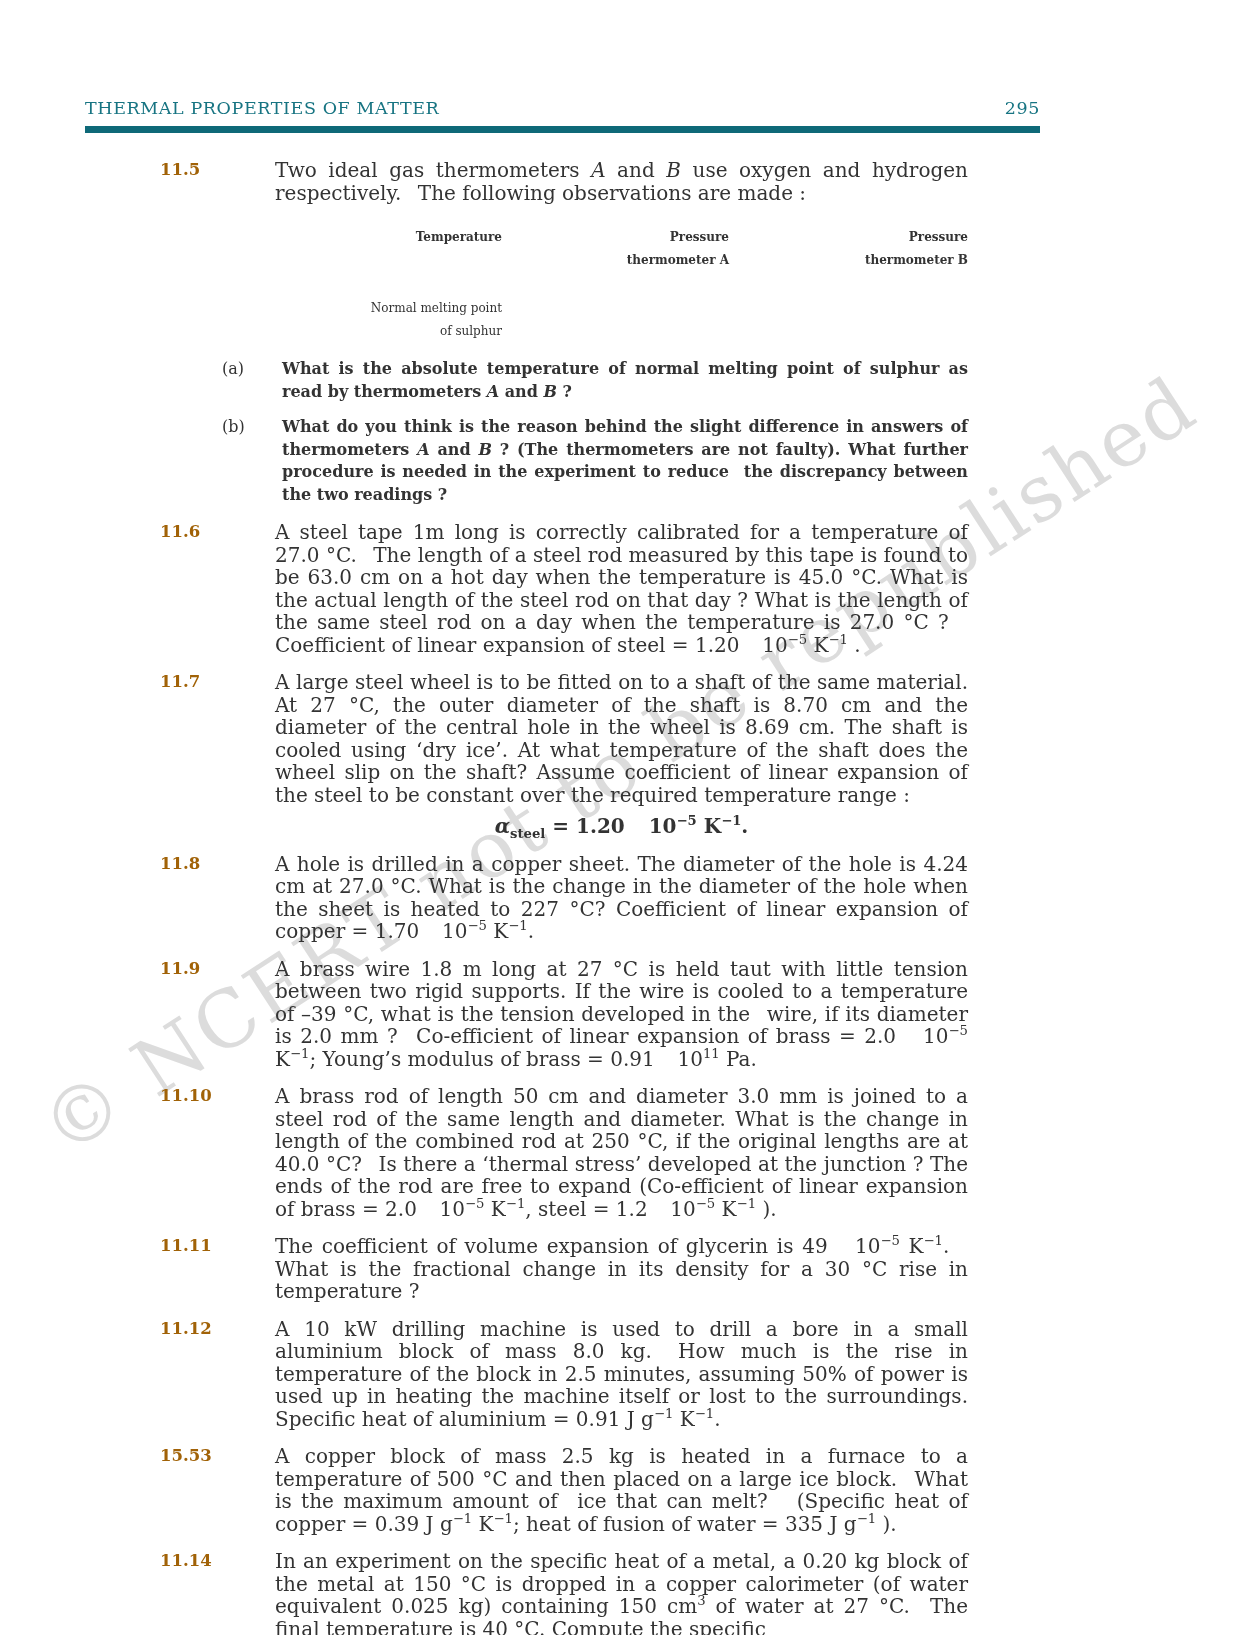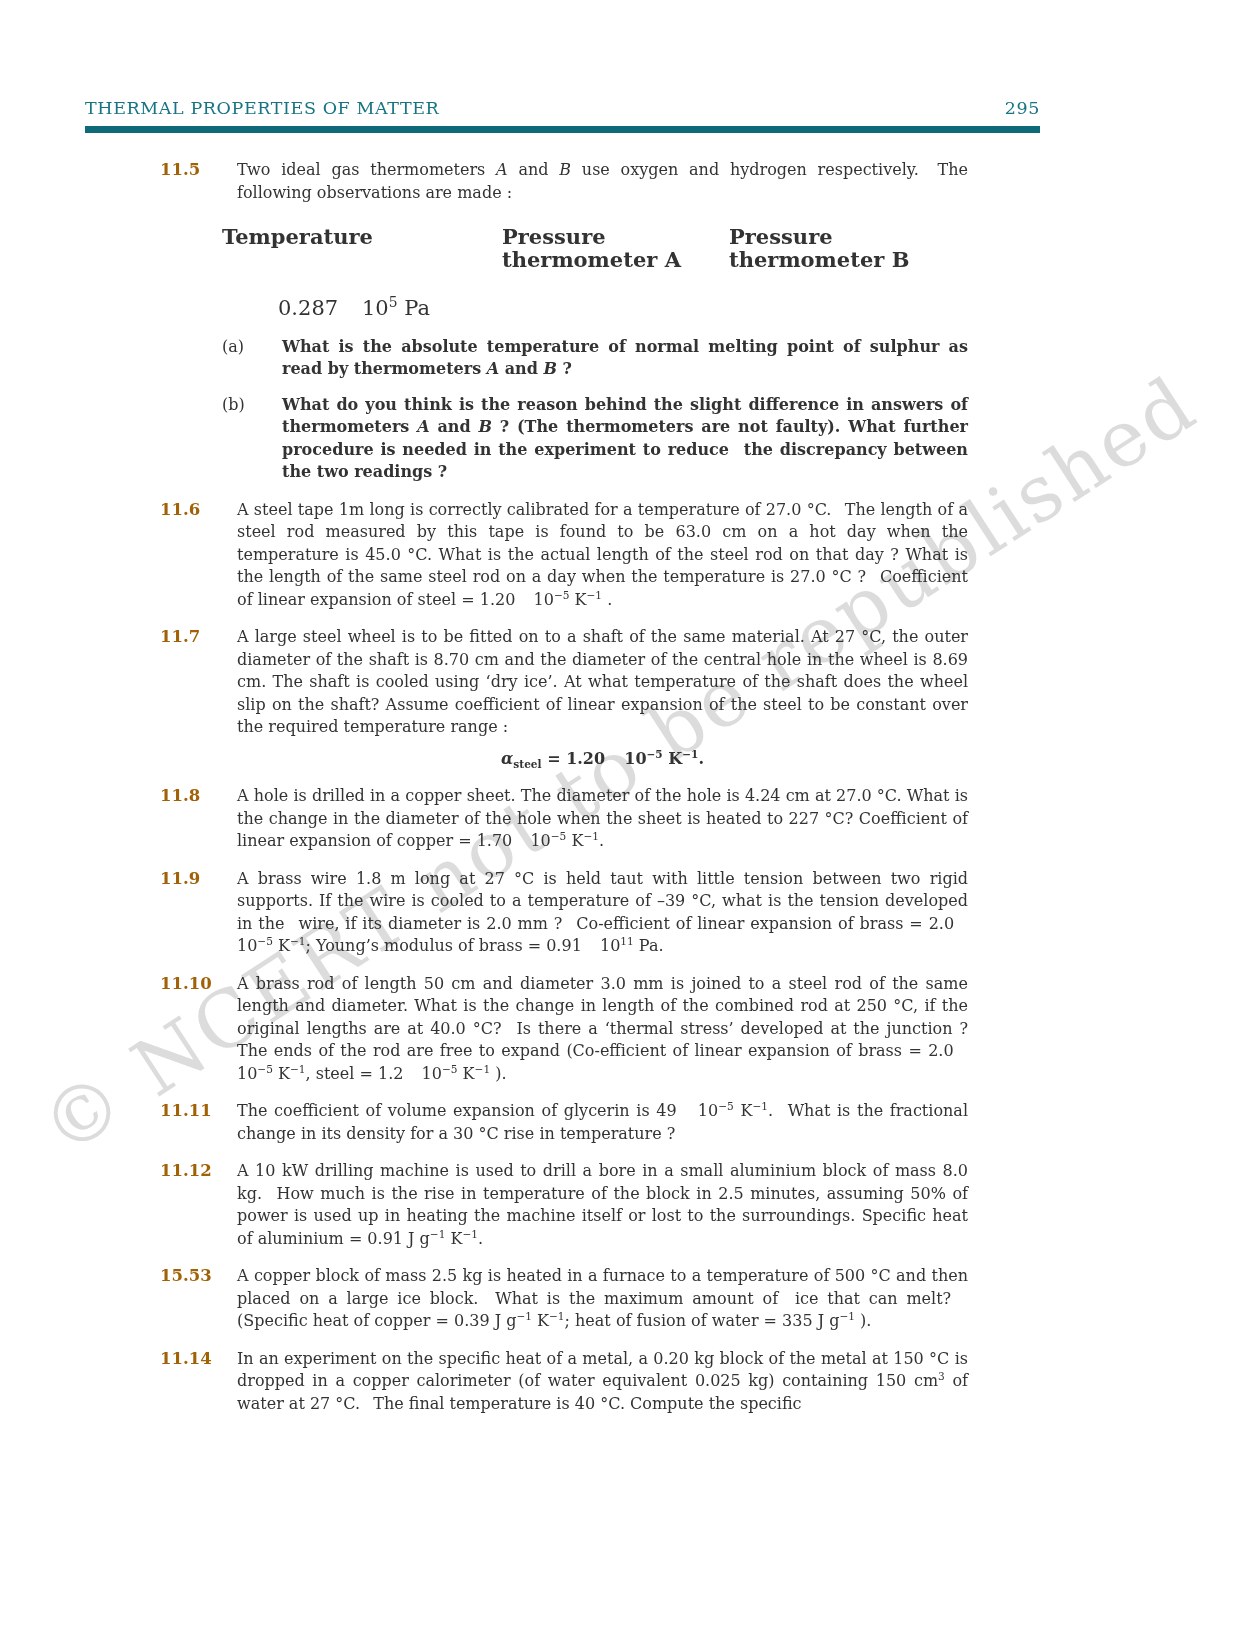--- a/index.html
+++ b/index.html
@@ -58,28 +58,29 @@
   .pnum {
     flex: 0 0 77px;
     color: #a16207;
     font-weight: bold;
     font-size: 16.5px;
     line-height: 22.5px;
   }
   .pbody { flex: 1; min-width: 0; }
   .ptext {
     text-align: justify;
-    font-size: 16px;
+    font-size: 20px;
     line-height: 22.5px;
+    margin-left: 38px;
   }
   sup { font-size: 66%; line-height: 0; vertical-align: super; }
   sub { font-size: 66%; line-height: 0; vertical-align: sub; }
 
   
-  .obs-table { margin: 22px 0 16px -15px; font-size: 21px; line-height: 22.5px; }
+  .obs-table { margin: 22px 0 16px -15px; font-size: 12px; line-height: 22.5px; text-align: right; }
   .trow { display: flex; margin-bottom: 8px; }
   .thead { font-weight: bold; margin-bottom: 26px; }
   .tc { white-space: pre-line; }
   .c1 { width: 280px; }
   .c2 { width: 227px; }
   .c3 { flex: 1; }
   .val-indent { padding-left: 56px; }
 
   
   .part { display: flex; margin: 13px 0 0 -15px; }
@@ -110,21 +111,22 @@
 
         <div class="obs-table">
           <div class="trow thead">
             <div class="tc c1">Temperature</div>
             <div class="tc c2">Pressure
 thermometer A</div>
             <div class="tc c3">Pressure
 thermometer B</div>
           </div>
           <div class="trow">
-            <div class="tc c3 val-indent">0.287   10<sup>5</sup> Pa</div>
+            <div class="tc c1">Normal melting point
+of sulphur</div>
           </div>
         </div>
 
         <div class="part">
           <div class="plabel">(a)</div>
           <div class="parttext">What is the absolute temperature of normal melting point of sulphur as read by thermometers <i>A</i> and <i>B</i> ?</div>
         </div>
         <div class="part">
           <div class="plabel">(b)</div>
           <div class="parttext">What do you think is the reason behind the slight difference in answers of thermometers <i>A</i> and <i>B</i> ? (The thermometers are not faulty). What further procedure is needed in the experiment to reduce  the discrepancy between the two readings ?</div>

